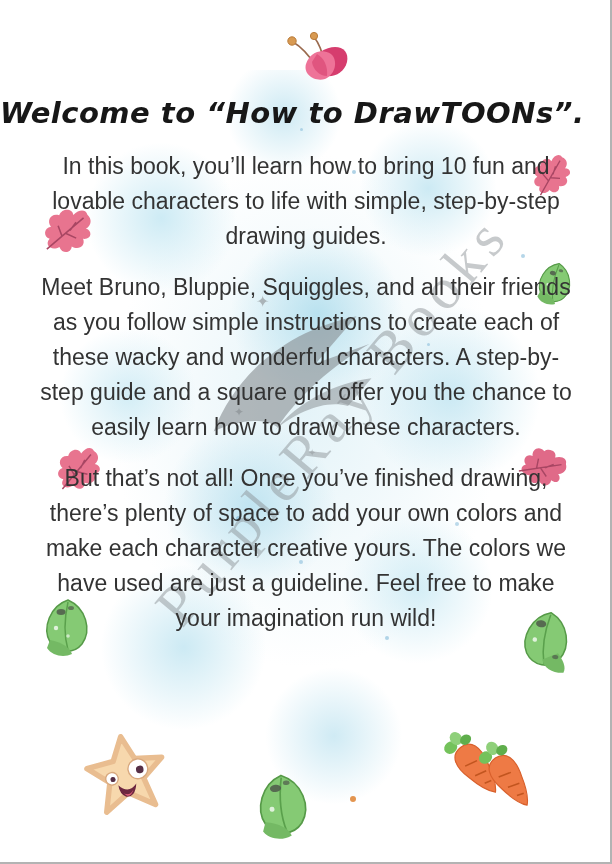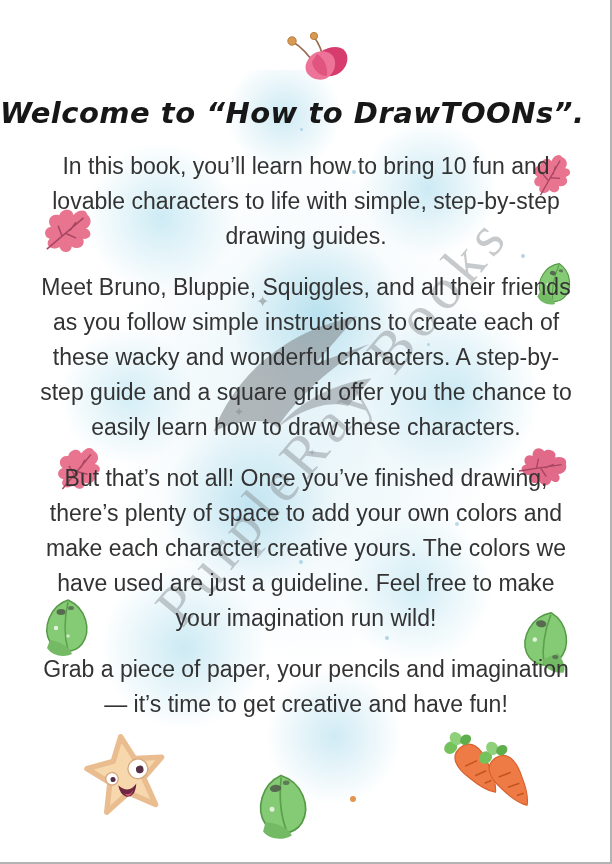--- a/index.html
+++ b/index.html
@@ -160,16 +160,15 @@
       <ellipse cx="10" cy="-31" rx="6" ry="5" fill="#5fae4c"></ellipse>
     </g>
   </svg>
 
   <div class="title">Welcome to “How to DrawTOONs”.</div>
 
   <div class="bodytext">
     <p>In this book, you’ll learn how to bring 10 fun and lovable characters to life with simple, step-by-step drawing guides.</p>
     <p>Meet Bruno, Bluppie, Squiggles, and all their friends as you follow simple instructions to create each of these wacky and wonderful characters. A step-by-step guide and a square grid offer you the chance to easily learn how to draw these characters.</p>
     <p>But that’s not all! Once you’ve finished drawing, there’s plenty of space to add your own colors and make each character creative yours. The colors we have used are just a guideline. Feel free to make your imagination run wild!</p>
-    <p>Grab a piece of paper, your pencils and imagination — it’s time to get creative and have fun!</p>
   </div>
 
 </div>
 
 </body></html>

